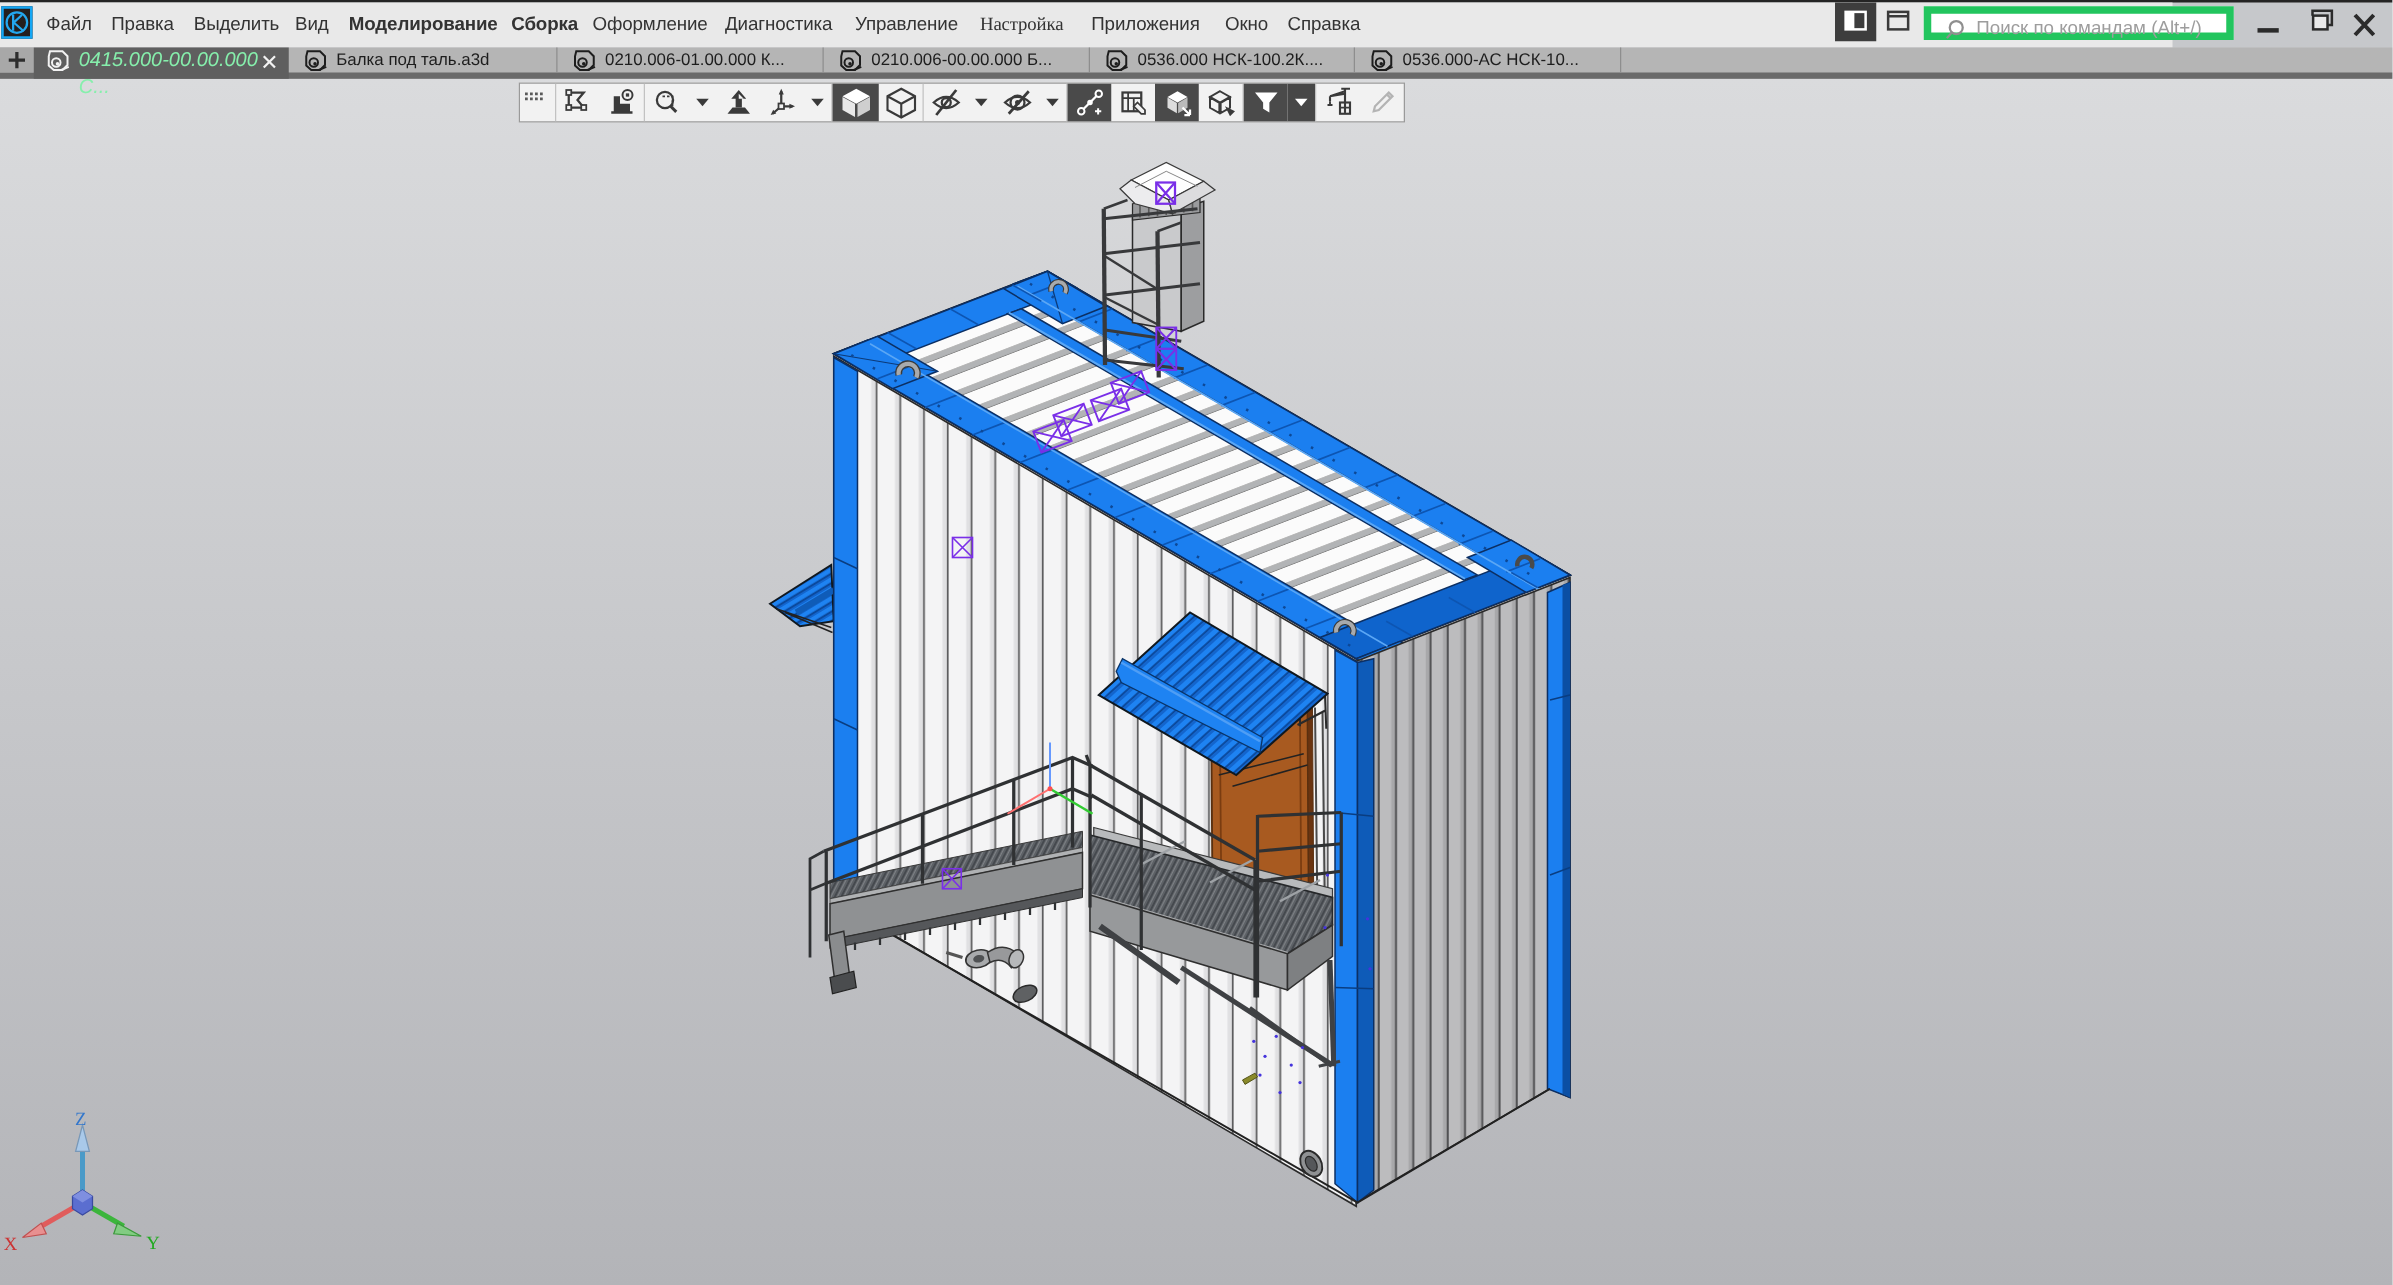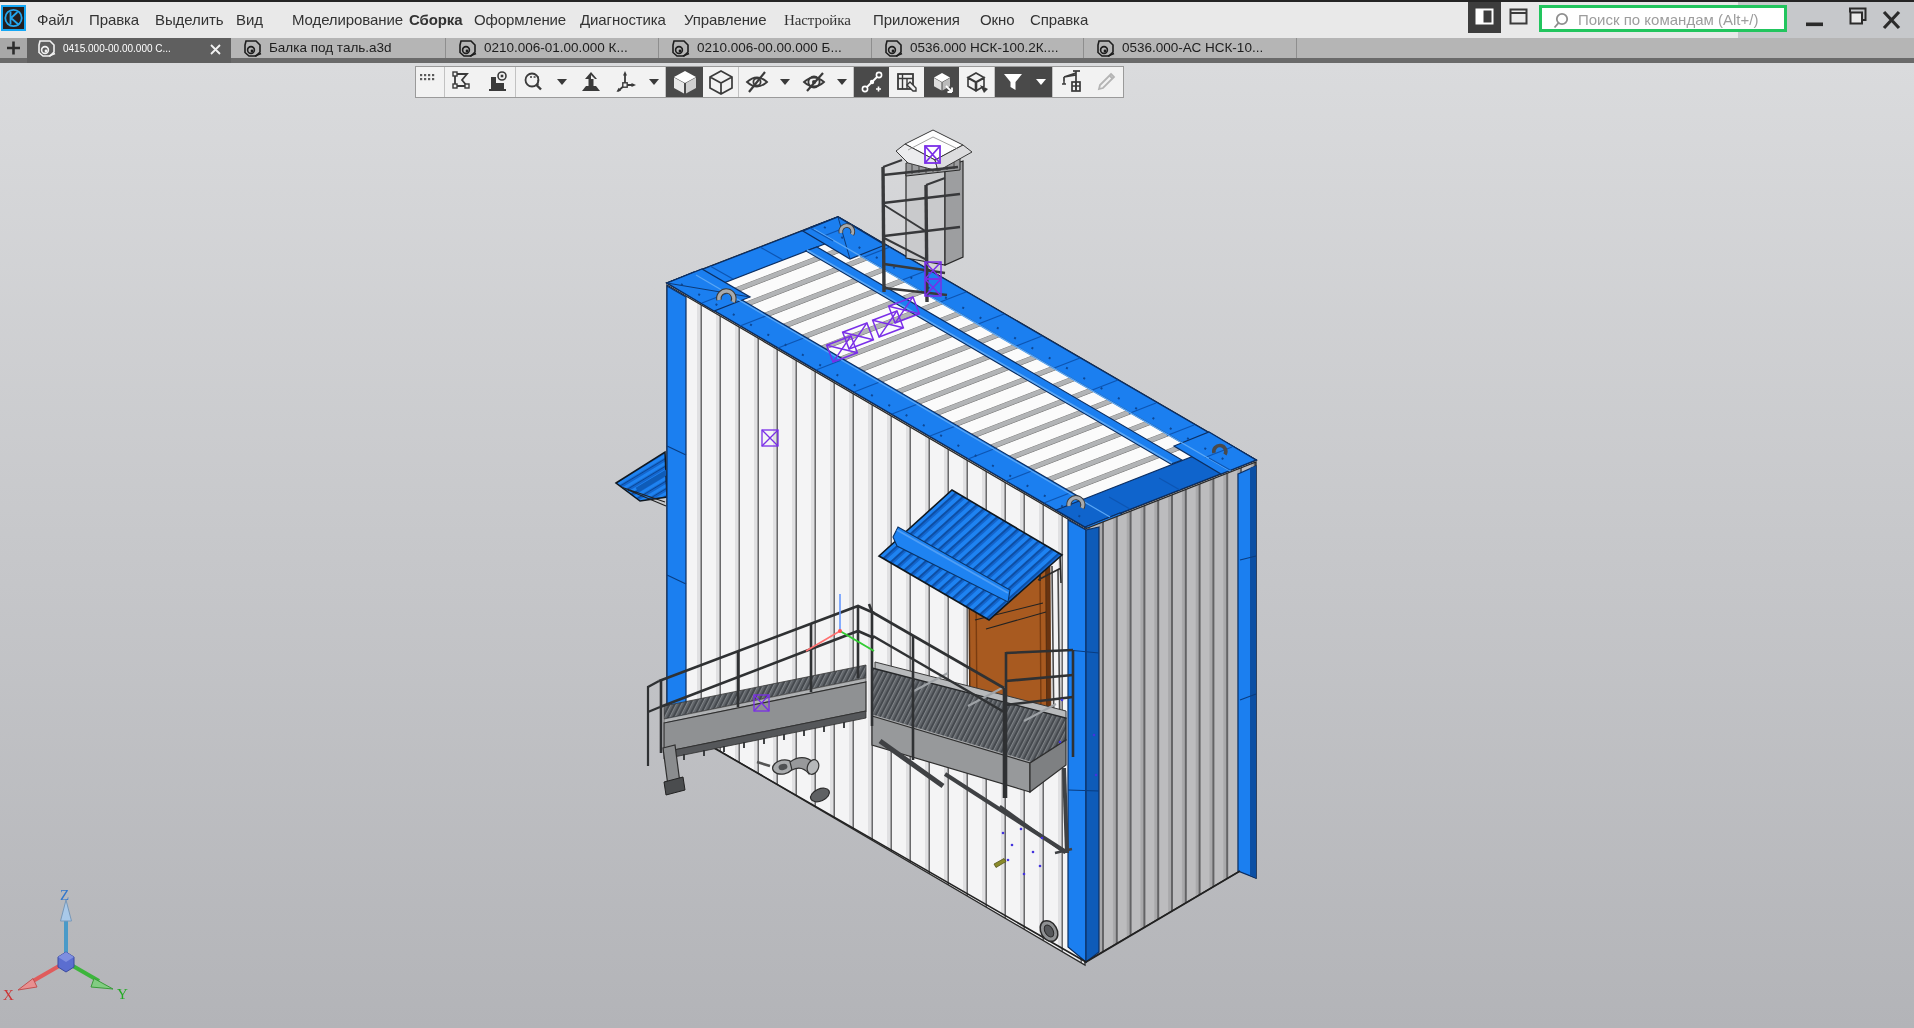--- a/index.html
+++ b/index.html
@@ -8,21 +8,21 @@
 
 #topstrip{position:absolute;left:0;top:0;width:1914px;height:2px;background:#242424;}
 
 #menubar{position:absolute;left:0;top:2px;width:1738px;height:36px;background:#e9e9e9;}
 #logo{position:absolute;left:1px;top:3px;width:25px;height:26px;background:#241f1f;
   border:2px solid #14a7f5;box-sizing:border-box;}
 .menu{position:absolute;top:0;height:36px;line-height:36px;font-size:15px;letter-spacing:-0.1px;color:#333;}
 
 .winbtn{position:absolute;top:0;width:33px;height:31px;}
 #search{position:absolute;left:1539px;top:3px;width:248px;height:27px;background:#fff;
-  border:3px solid #22c55e;box-sizing:border-box;}
+  border:6px solid #22c55e;box-sizing:border-box;}
 #search span{position:absolute;left:36px;top:3px;font-size:15px;color:#9d9d9d;}
 
 #tabbar{position:absolute;left:0;top:38px;width:1914px;height:25px;background:#b5b5b5;}
 #tabbar .darkstrip{position:absolute;left:0;top:20px;width:1914px;height:5px;background:#6a6a6a;}
 .tab{position:absolute;top:0;height:32px;font-size:13.5px;line-height:20px;color:#1d1d1d;}
 #plus{position:absolute;left:0;top:0;width:27px;height:20px;background:#a8a8a8;}
 
 #viewport{position:absolute;left:0;top:63px;width:1914px;height:965px;
   background:linear-gradient(#dadbdd,#b3b4b8);}
 
@@ -315,21 +315,21 @@
     <div id="logo">
       <svg width="21" height="22" viewBox="0 0 21 22">
         <circle cx="10.5" cy="11" r="8.2" fill="none" stroke="#23a7ef" stroke-width="1.8"></circle>
         <path d="M7.5 4.5 L7.5 17.5 M7.5 11.5 L14.5 5 M8 11 L16 18" stroke="#23a7ef" stroke-width="1.8" fill="none"></path>
       </svg>
     </div>
     <div class="menu" style="left:37px;">Файл</div>
     <div class="menu" style="left:89px;">Правка</div>
     <div class="menu" style="left:155px;">Выделить</div>
     <div class="menu" style="left:236px;text-align:center;">Вид</div>
-    <div class="menu" style="left:292px;">Моделирование</div>
+    <div class="menu" style="left:279px;font-weight:bold;">Моделирование</div>
     <div class="menu" style="left:409px;font-weight:bold;">Сборка</div>
     <div class="menu" style="left:474px;">Оформление</div>
     <div class="menu" style="left:580px;">Диагностика</div>
     <div class="menu" style="left:684px;">Управление</div>
     <div class="menu" style="left:784px;font-family:Liberation Serif, serif;">Настройка</div>
     <div class="menu" style="left:873px;">Приложения</div>
     <div class="menu" style="left:980px;">Окно</div>
     <div class="menu" style="left:1030px;">Справка</div>
     <div class="winbtn" style="left:1468px;background:#3d3d3d;">
       <svg width="33" height="31" viewBox="0 0 33 31">
@@ -364,21 +364,21 @@
         <path d="M13.5 3.5 L13.5 16.5 M7 10 L20 10" stroke="#2d2d2d" stroke-width="2.6"></path>
       </svg>
     </div>
     <div style="position:absolute;left:27px;top:0;width:204px;height:25px;background:#5f5f5f;">
       <svg width="22" height="19" viewBox="0 0 22 19" style="position:absolute;left:9px;top:1px;">
         <path d="M4 2 L14 2 L18 6 L18 13 L14 17 L7 17 L3 13.5 L3 6 Z" fill="none" stroke="#f2f2f2" stroke-width="1.6"></path>
         <circle cx="9" cy="11" r="3.4" fill="none" stroke="#f2f2f2" stroke-width="1.6"></circle>
         <circle cx="10" cy="12" r="1.4" fill="#f2f2f2"></circle>
         <path d="M13 17 L19 14.5" stroke="#f2f2f2" stroke-width="1.6"></path>
       </svg>
-      <span style="position:absolute;left:36px;top:0;line-height:21px;font-size:10px;color:#ffffff;">0415.000-00.00.000 С...</span>
+      <span style="position:absolute;left:36px;top:0;line-height:21px;font-size:16px;color:#86efac;font-style:italic;">0415.000-00.00.000 С...</span>
       <svg width="15" height="15" viewBox="0 0 15 15" style="position:absolute;left:181px;top:4px;">
         <path d="M3 3 L12 12 M12 3 L3 12" stroke="#f2f2f2" stroke-width="1.8"></path>
       </svg>
     </div>
     <div class="tab" style="left:231px;width:215px;">
       <svg width="22" height="19" viewBox="0 0 22 19" style="position:absolute;left:11px;top:1px;">
         <path d="M4 2 L14 2 L18 6 L18 13 L14 17 L7 17 L3 13.5 L3 6 Z" fill="none" stroke="#1d1d1d" stroke-width="1.6"></path>
         <circle cx="9" cy="11" r="3.4" fill="none" stroke="#1d1d1d" stroke-width="1.6"></circle>
         <circle cx="10" cy="12" r="1.4" fill="#1d1d1d"></circle>
         <path d="M13 17 L19 14.5" stroke="#1d1d1d" stroke-width="1.6"></path>

